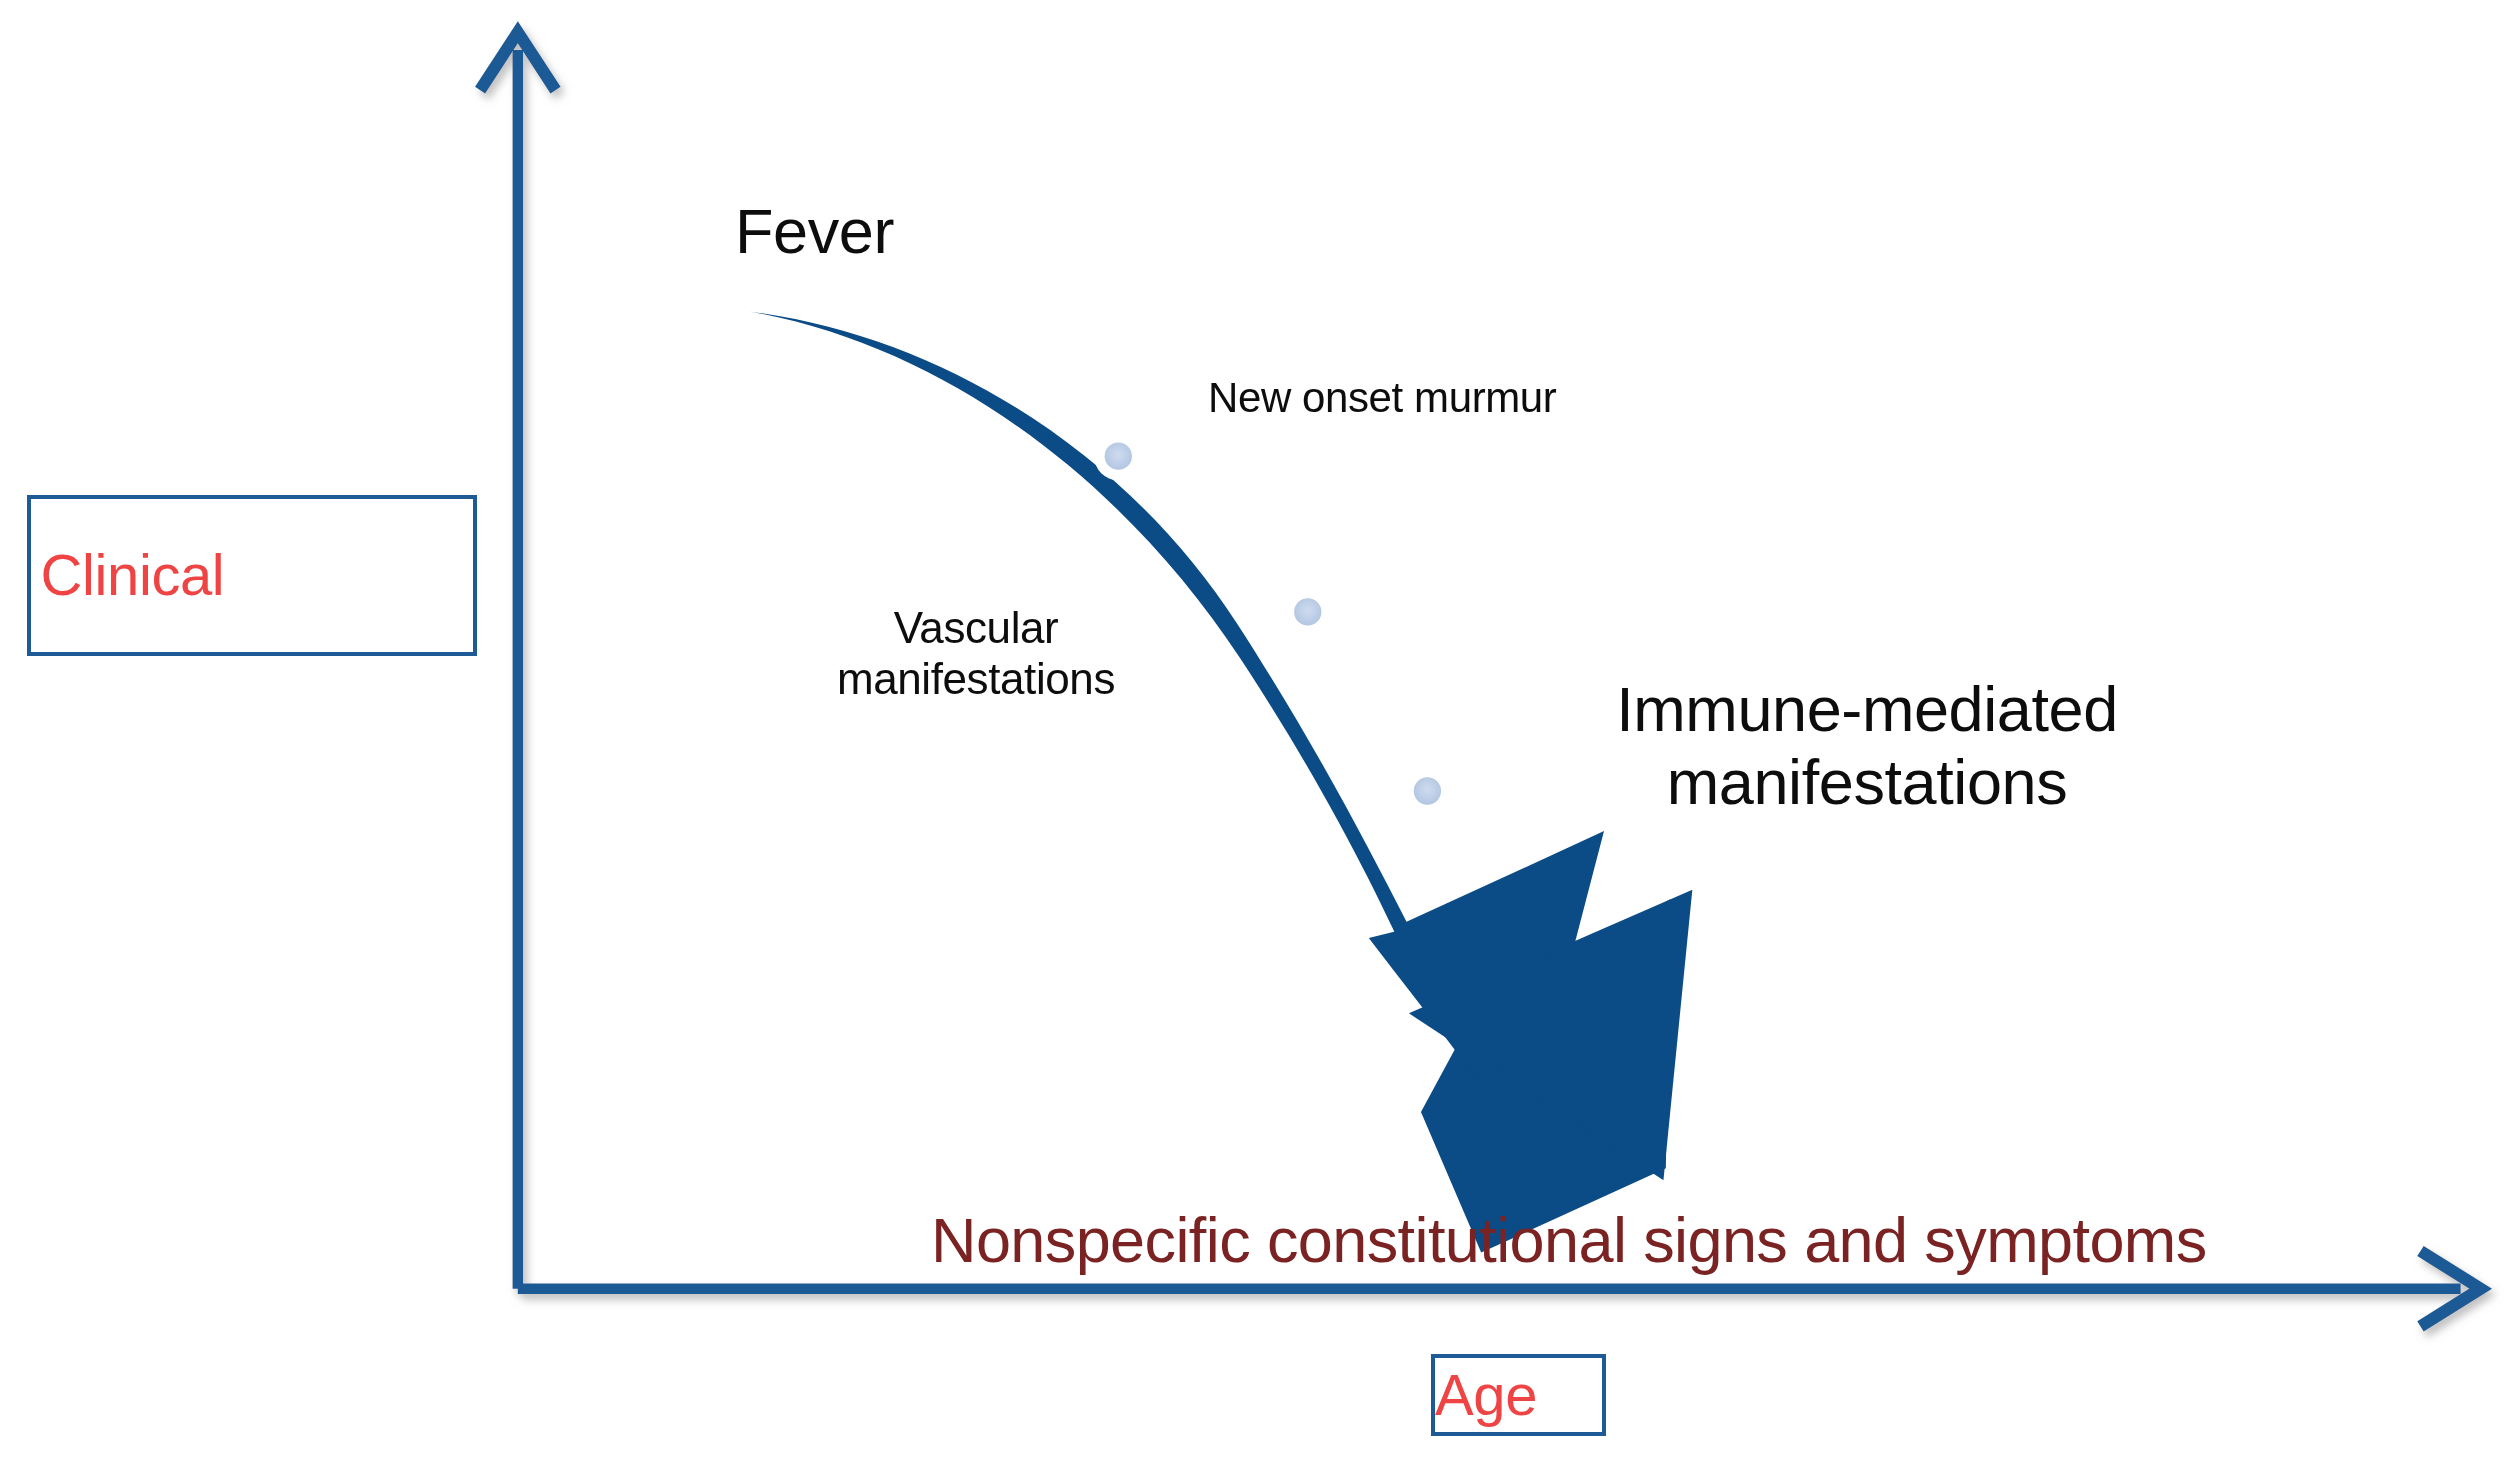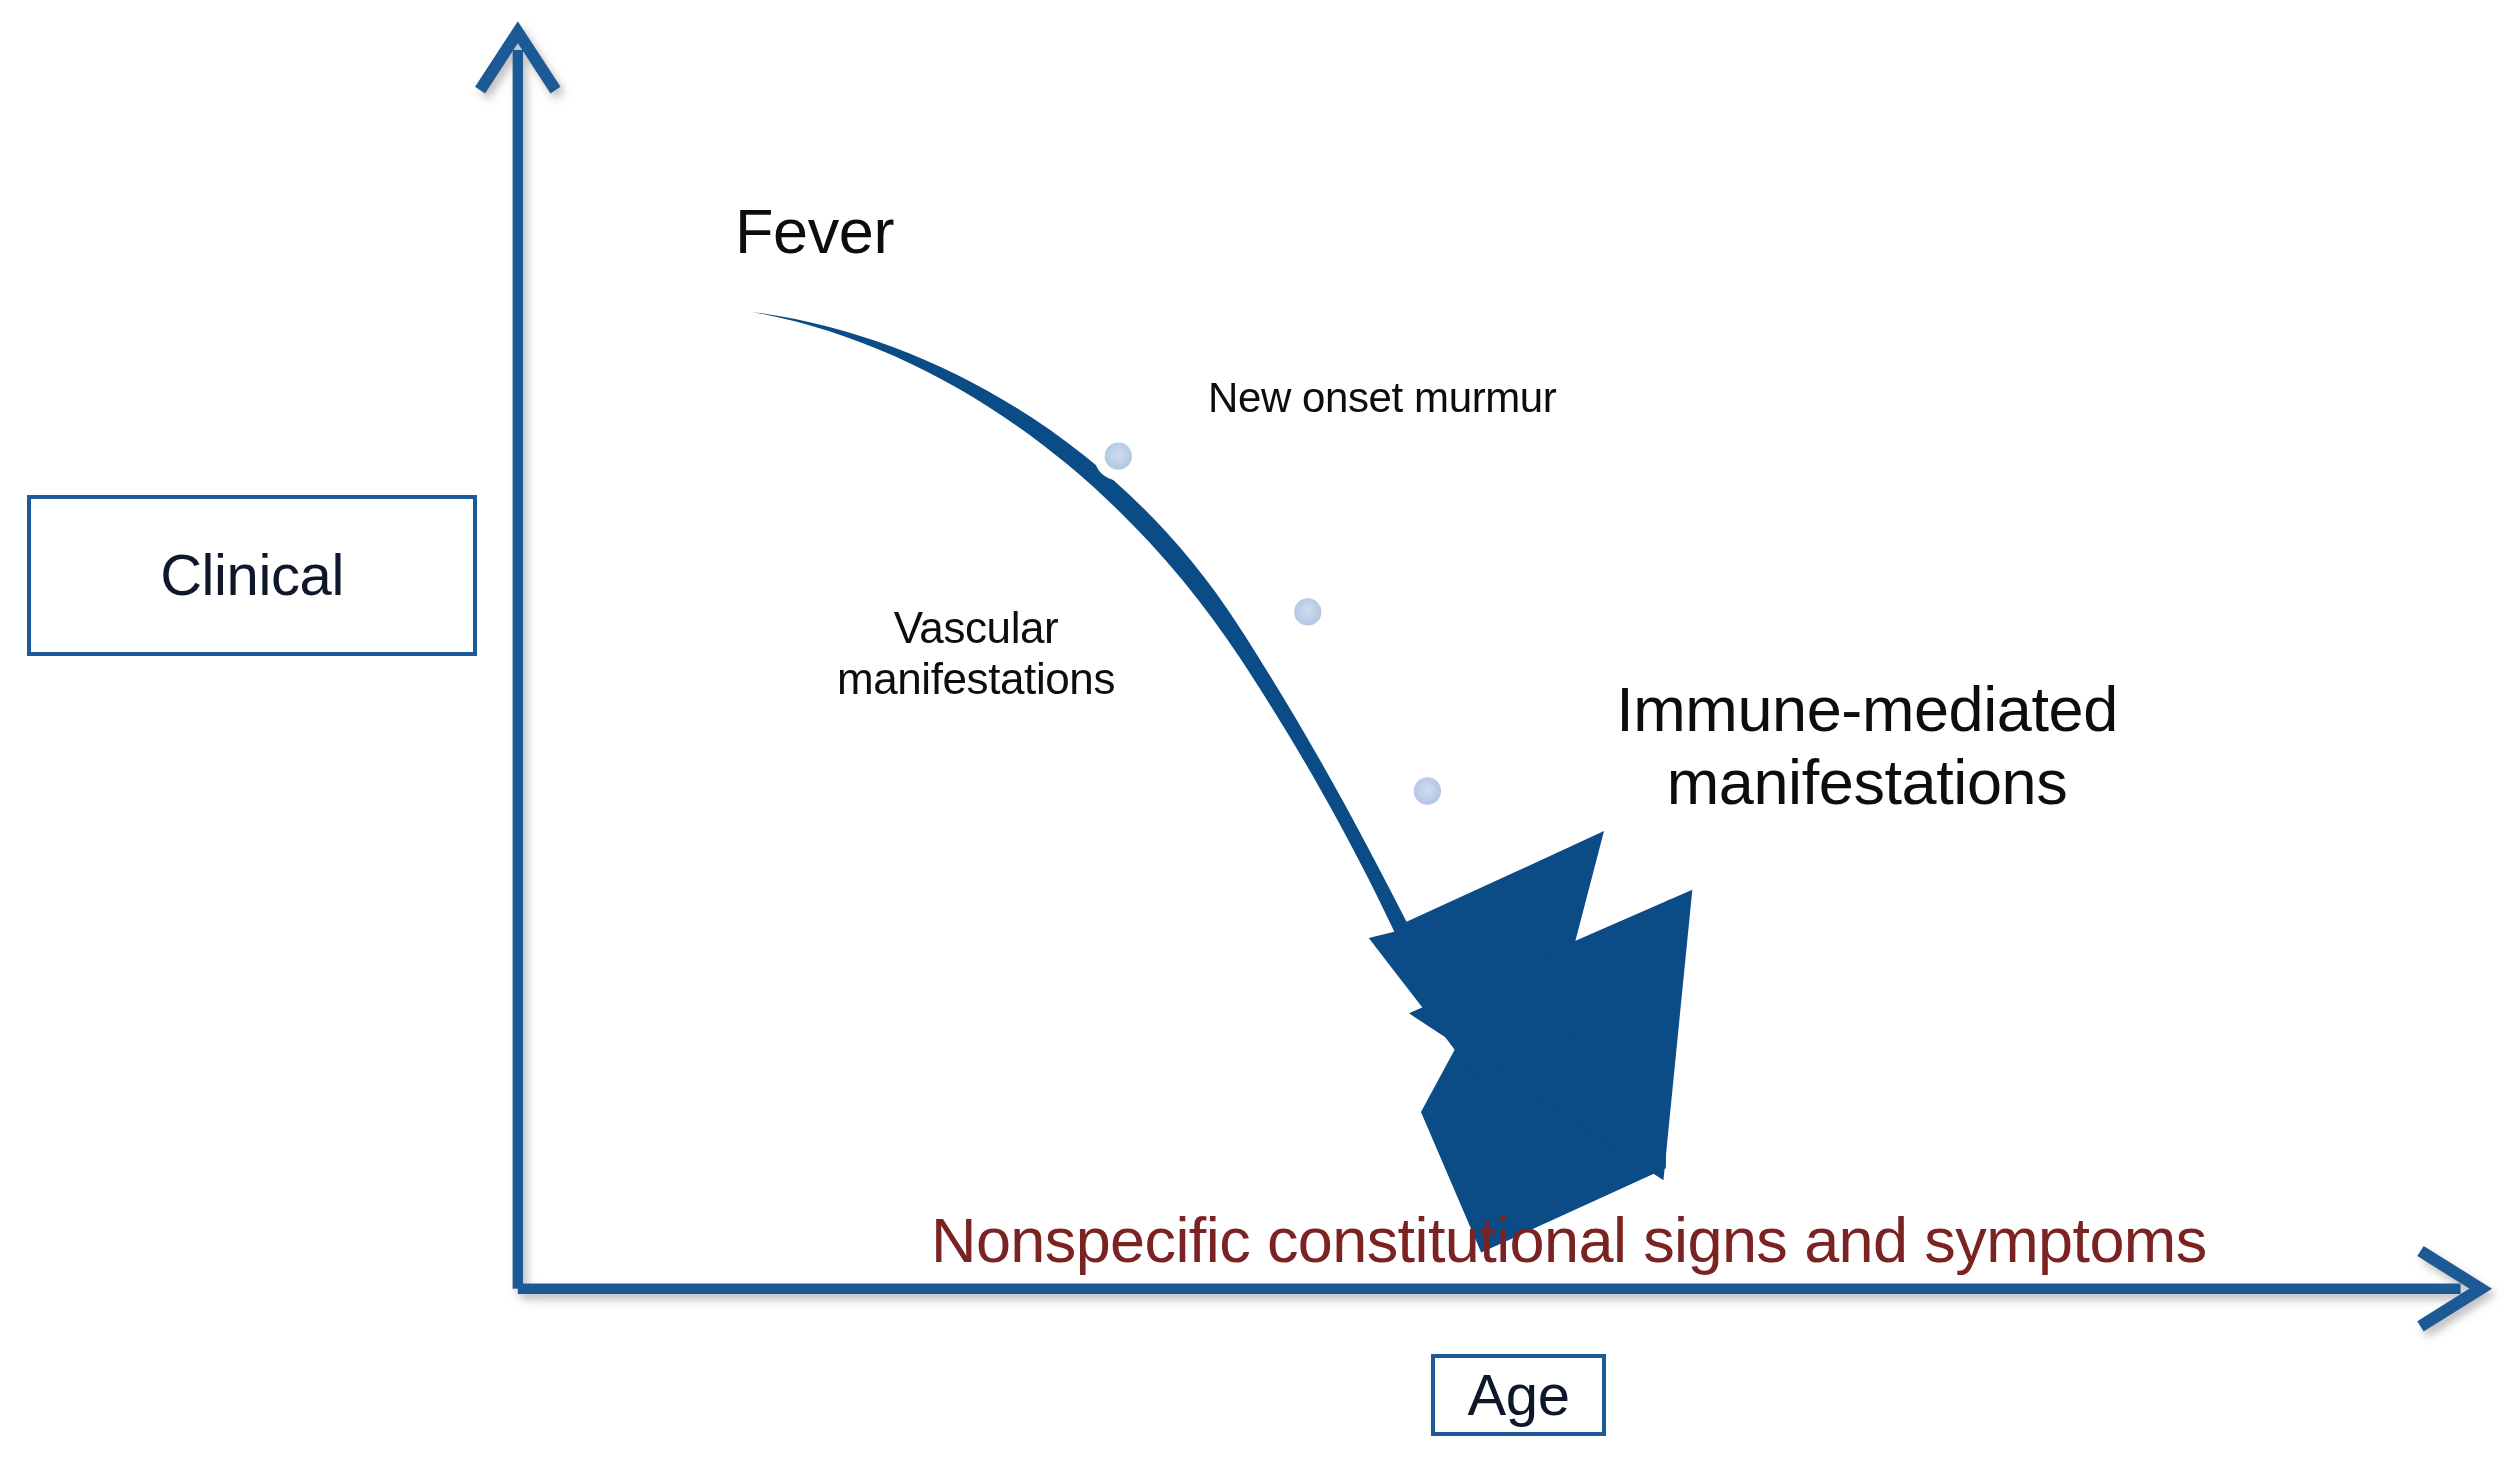--- a/index.html
+++ b/index.html
@@ -71,26 +71,25 @@
   }
 
   
   .axis-box {
     position: absolute;
     box-sizing: border-box;
     border: 4.8px solid #1d5a96;
     background: #ffffff;
     display: flex;
     align-items: center;
-    justify-content: center;
     text-align: center;
     font-family: "Liberation Sans", sans-serif;
     font-size: 58px;
     line-height: 1.18;
-    color: #0f172a;
+    color: #ef4444;
     letter-spacing: -0.4px;
   }
   #y-axis-title-box {
     left: 27px;
     top: 495px;
     width: 450px;
     height: 161px;
     padding: 0 9.6px;
   }
   #x-axis-title-box {

